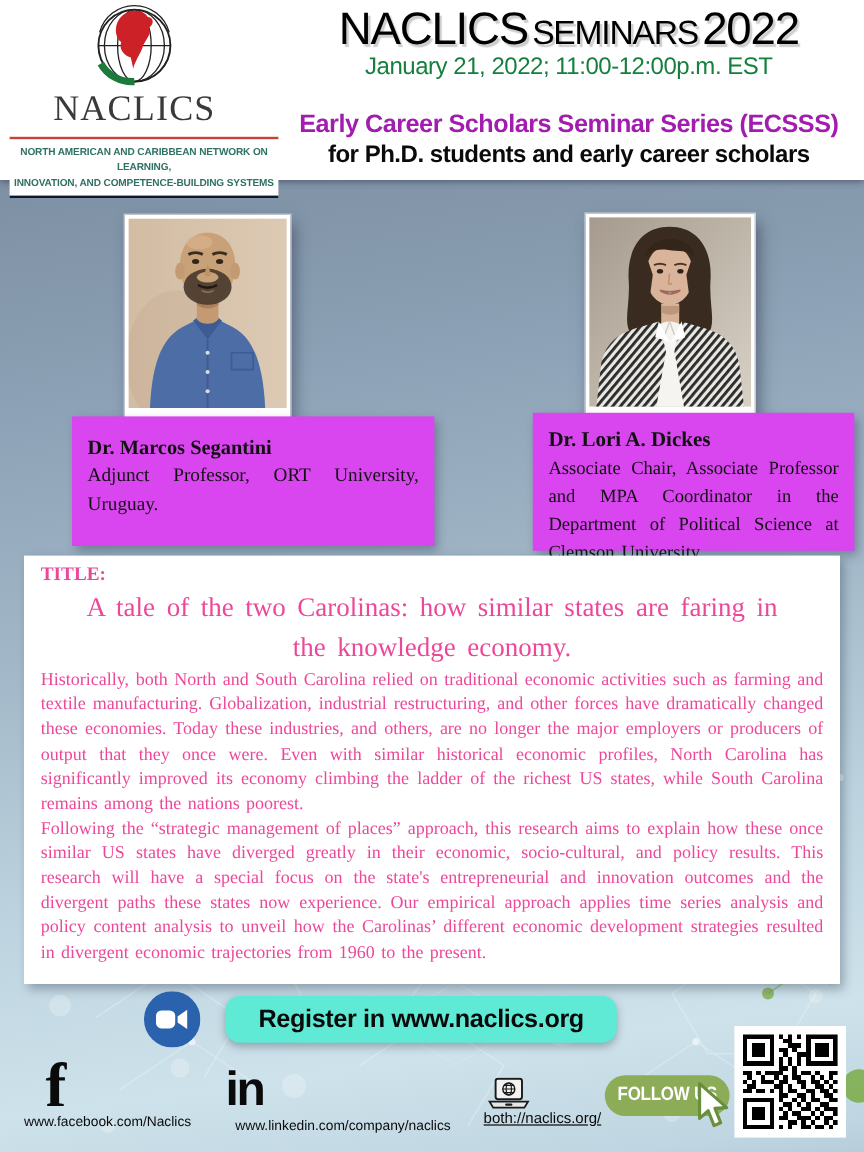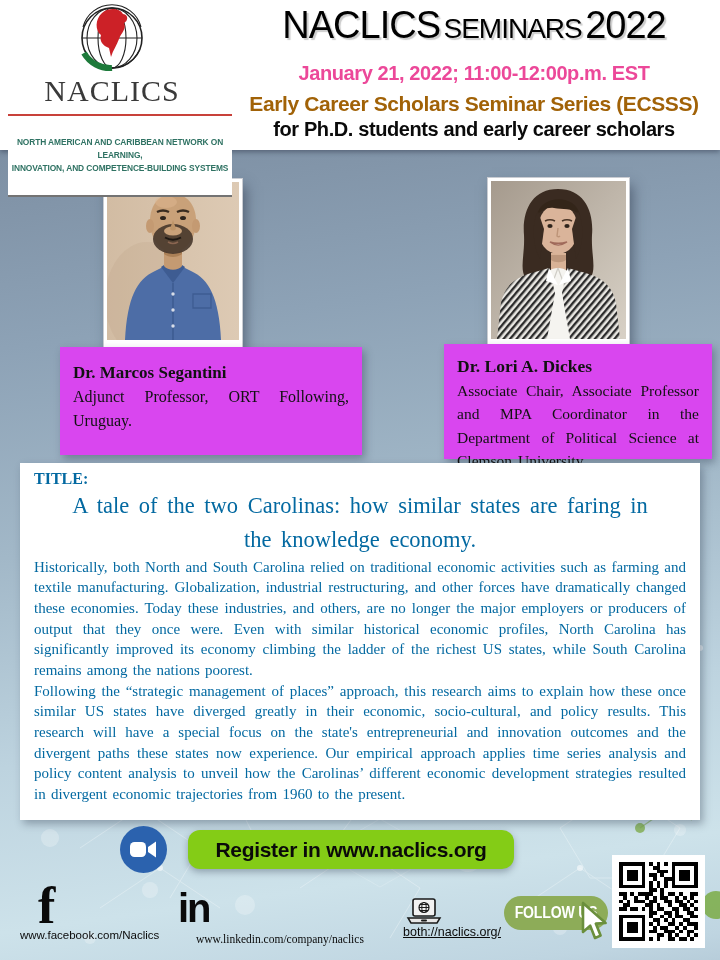--- a/index.html
+++ b/index.html
@@ -15,38 +15,38 @@
   .header {
     position: absolute; top:0; left:0; width:720px; height:150px;
     background:#fff; z-index:3; box-shadow: 0 2px 5px rgba(30,40,60,.45);
   }
   .org-name {
     position:absolute; left:34px; top:74px; width:156px; text-align:center;
     font-family:"Liberation Serif", serif; font-size:30px; color:#3a3a3a; letter-spacing:1px;
   }
   .org-banner {
     position:absolute; left:8px; top:114px; width:224px;
-    border-top:2px solid #c8413a; border-bottom:2px solid #737373;
-    padding:20px 1px; background:#fff; text-align:center;
+    border-top:2px solid #c8413a; border-bottom:2px solid #0f172a;
+    padding:4px 1px; background:#fff; text-align:center;
     font-size:8.4px; font-weight:bold; color:#2f7263; line-height:1.55; letter-spacing:-.1px;
   }
   .main-title {
     position:absolute; left:235px; top:4px; width:478px; text-align:center;
     font-weight:400; color:#000000; letter-spacing:-1px;
     text-shadow:2px 2px 1px rgba(110,110,110,.35);
   }
   .main-title .big { font-size:38px; }
   .main-title .mid { font-size:28px; }
   .date-line {
-    position:absolute; left:235px; top:62px; width:478px; text-align:center;
-    font-size:20px; font-weight:700; color:#ec4899; letter-spacing:-.4px;
+    position:absolute; left:235px; top:45px; width:478px; text-align:center;
+    font-size:20px; font-weight:400; color:#15803d; letter-spacing:-.4px;
   }
   .series-1 {
     position:absolute; left:235px; top:92px; width:478px; text-align:center;
-    font-size:21px; font-weight:800; color:#a16207; letter-spacing:-.4px;
+    font-size:21px; font-weight:800; color:#a21caf; letter-spacing:-.4px;
   }
   .series-2 {
     position:absolute; left:235px; top:118px; width:478px; text-align:center;
     font-size:20px; font-weight:800; color:#0a0a0a; letter-spacing:-.4px;
   }
 
   
   .body-bg {
     position:absolute; top:148px; left:0; width:720px; height:812px;
     background: linear-gradient(172deg,#7d8fa3 0%, #8da2b6 22%, #a2b8c8 45%,
@@ -65,47 +65,47 @@
     box-shadow: 3px 4px 8px rgba(35,45,65,.35);
     font-family:"Liberation Serif", serif; color:#111;margin-left:40px;
   }
   .speaker-name { font-weight:bold; font-size:17px; }
   .speaker-affil { font-size:15.5px; text-align:justify; line-height:1.5; margin-top:2px; word-spacing:2px; }
 
   .main-box {
     position:absolute; left:20px; top:463px; width:680px; height:357px;
     background:#fff; z-index:2; padding:7px 14px;
     box-shadow: 3px 4px 8px rgba(35,45,65,.35);
-    font-family:"Liberation Serif", serif; color:#0369a1;
+    font-family:"Liberation Serif", serif; color:#ec4899;
   }
   .sec-label { font-weight:bold; font-size:16px; }
   .sem-title {
     font-size:22.5px; text-align:center; line-height:1.5; word-spacing:4px;
     margin:1px 26px 0 26px;
   }
   .abstract-p { font-size:15px; text-align:justify; line-height:1.38; word-spacing:1.5px; }
 
   
   .video-badge { position:absolute; left:120px; top:826px; width:47px; height:47px; z-index:2; }
   .register-btn {
     position:absolute; left:188px; top:830px; width:326px; height:39px; z-index:2;
-    background:#84cc16; border-radius:12px; display:flex; align-items:center; justify-content:center;
+    background:#5eead4; border-radius:12px; display:flex; align-items:center; justify-content:center;
     font-size:21px; font-weight:800; color:#0a0a0a; letter-spacing:-.3px;
     box-shadow:0 3px 7px rgba(35,45,65,.35); border:none; cursor:pointer;
   }
   .fb-glyph {
     position:absolute; left:38px; top:880px; z-index:2; font-family:"Liberation Serif", serif;
     font-weight:bold; font-size:52px; line-height:1; color:#0a0a0a;
   }
   .fb-label { position:absolute; left:20px; top:929px; z-index:2; font-size:11.5px; color:#0a0a0a; }
   .li-glyph {
-    position:absolute; left:178px; top:888px; z-index:2;
+    position:absolute; left:188px; top:888px; z-index:2;
     font-weight:800; font-size:40px; line-height:1; color:#0a0a0a; letter-spacing:-2px;
   }
-  .li-label { position:absolute; left:196px; top:933px; z-index:2; font-size:11.5px; color:#0a0a0a;font-family:Liberation Serif, serif; }
+  .li-label { position:absolute; left:196px; top:933px; z-index:2; font-size:11.5px; color:#0a0a0a; }
   .laptop { position:absolute; left:404px; top:898px; z-index:2; }
   .web-link {
     position:absolute; left:392px; top:925px; width:120px; text-align:center; z-index:2;
     font-size:12.5px; color:#0a0a0a; text-decoration:underline;
   }
   .follow-btn {
     position:absolute; left:504px; top:896px; width:104px; height:34px; z-index:2;
     background:#8dac58; border:none; border-radius:17px; cursor:pointer;
     display:flex; align-items:center; justify-content:center;
   }
@@ -272,21 +272,21 @@
       <path d="M67,87 L60,106 M67,87 L74,106" stroke="#cfcdc6" stroke-width="1.2"></path>
       <path d="M6,158 L10,122 C14,102 28,95 44,91 L58,87 L64,112 L56,158 Z" fill="url(#wstripe)"></path>
       <path d="M129,158 L125,122 C121,102 107,95 91,91 L77,87 L71,112 L79,158 Z" fill="url(#wstripe)"></path>
       <path d="M58,87 L67,104 L55,100 Z" fill="#fff"></path>
       <path d="M77,87 L68,104 L80,100 Z" fill="#fff"></path>
     </svg>
   </div>
 
   <div class="speaker-box" style="left:20px; top:347px; width:302px; height:108px; padding:16px 13px 0;">
     <div class="speaker-name">Dr. Marcos Segantini</div>
-    <div class="speaker-affil" style="font-size:16px; word-spacing:6px;">Adjunct Professor, ORT Following, Uruguay.</div>
+    <div class="speaker-affil" style="font-size:16px; word-spacing:6px;">Adjunct Professor, ORT University, Uruguay.</div>
   </div>
 
   <div class="speaker-box" style="left:404px; top:344px; width:268px; height:115px; padding:12px 13px 0;">
     <div class="speaker-name" style="font-size:17.5px;">Dr. Lori A.  Dickes</div>
     <div class="speaker-affil">Associate Chair, Associate Professor and MPA Coordinator in the Department of Political Science at Clemson University.</div>
   </div>
 
   <div class="main-box">
     <div class="sec-label">TITLE:</div>
     <div class="sem-title">A tale of the two Carolinas:  how similar states are faring in the knowledge economy.</div>

